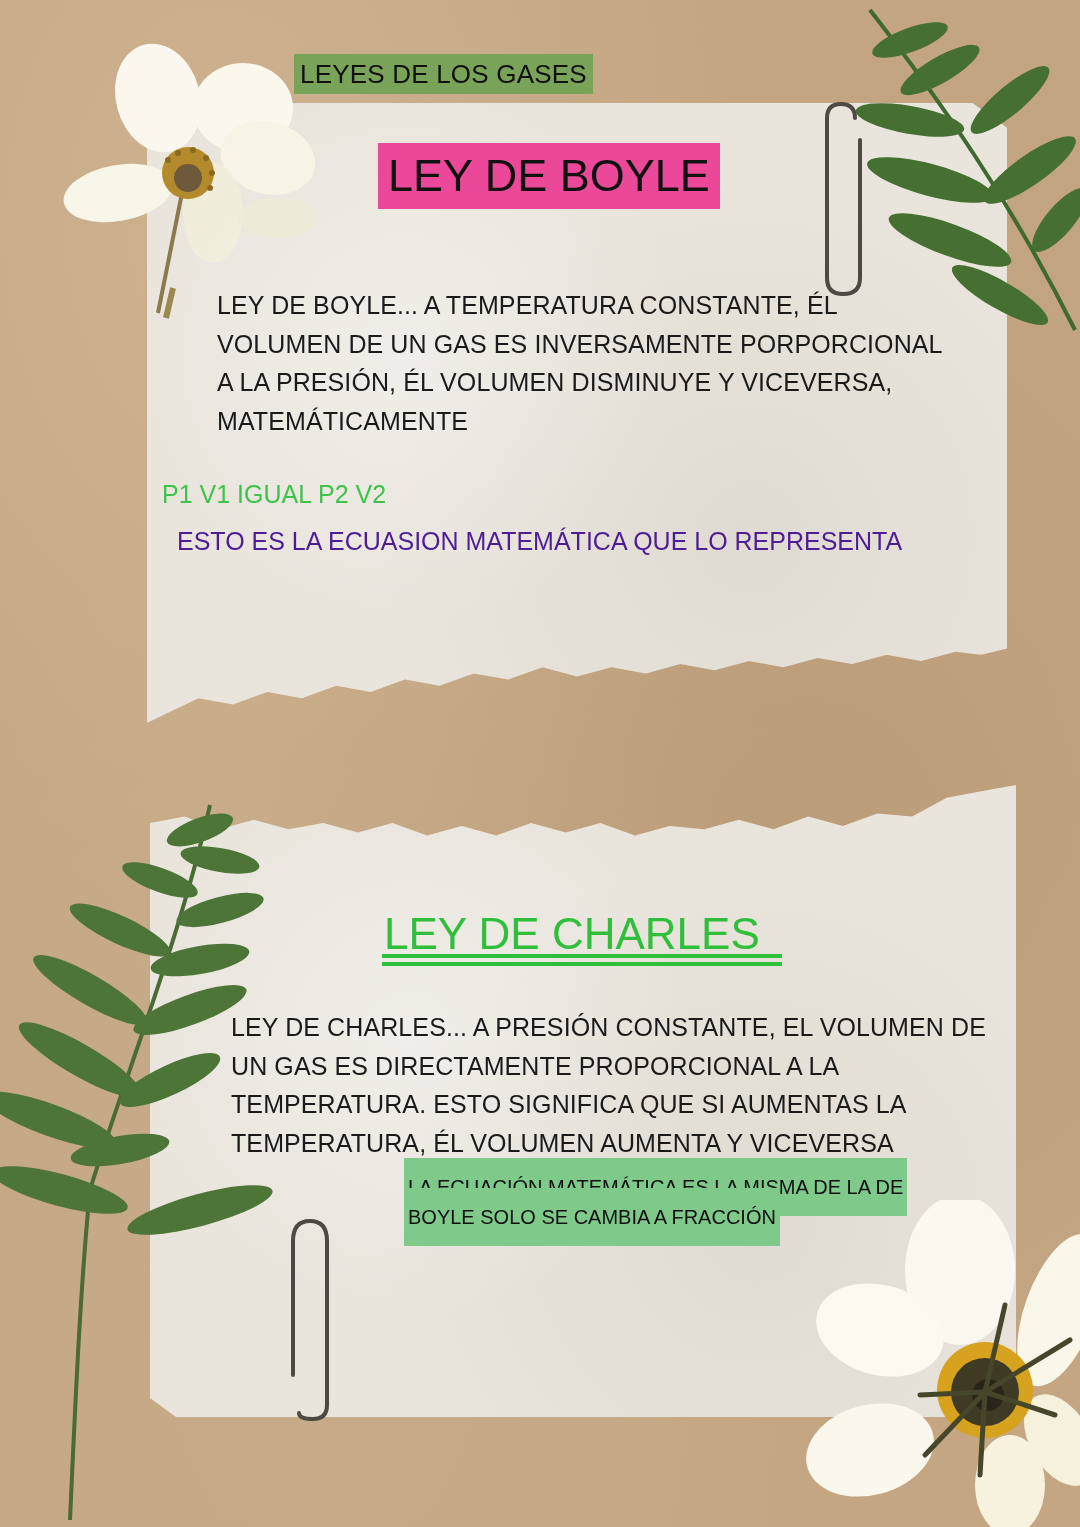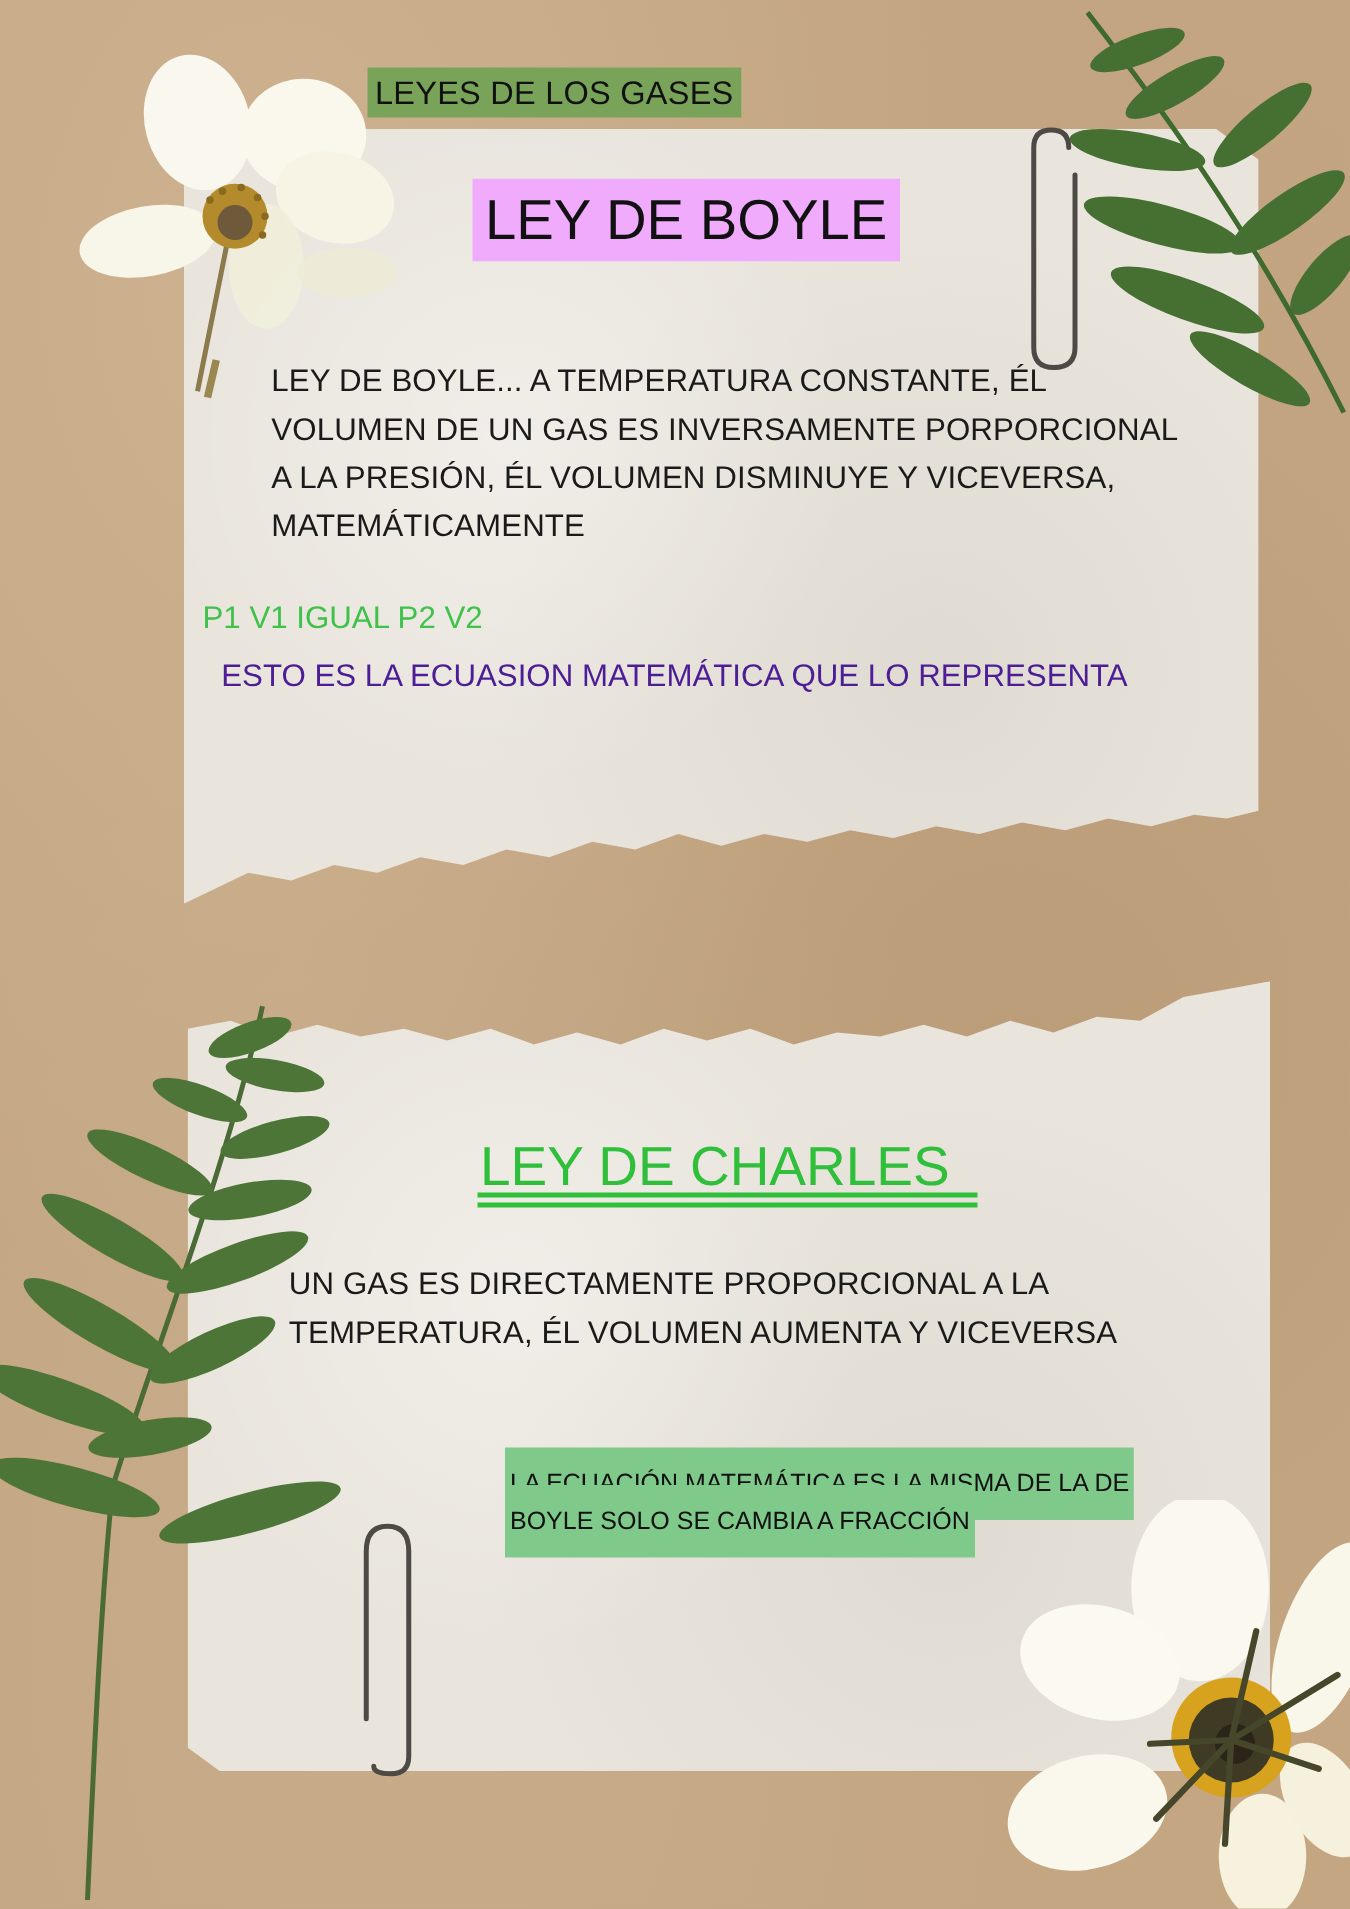--- a/index.html
+++ b/index.html
@@ -28,21 +28,21 @@
     clip-path: polygon(0 6%, 4% 5%, 8% 7%, 12% 5.5%, 16% 7%, 20% 6%, 24% 7.5%, 28% 6%, 32% 8%, 36% 6.5%, 40% 8%, 44% 6%, 48% 7.5%, 52% 6%, 56% 8%, 60% 6.5%, 64% 7%, 68% 5.5%, 72% 7%, 76% 5%, 80% 6.5%, 84% 4.5%, 88% 5%, 92% 2%, 96% 1%, 100% 0, 100% 100%, 3% 100%, 0 97%);
   }
   .title-tag {
     position: absolute; left: 294px; top: 29px; height: 40px; padding: 0 6px;
     background: #7aa35a; color: #111; font-size: 26px; line-height: 40px;
     letter-spacing: 0.2px;
     margin-top: 25px;
   }
   .boyle-heading {
     position: absolute; left: 378px; top: 143px; height: 66px; padding: 0 10px;
-    background: #f0abfc; color: #111; font-size: 45px; line-height: 66px;
+    background: #ec4899; color: #111; font-size: 45px; line-height: 66px;
   }
   .body-text {
     position: absolute; color: #1a1a1a; font-size: 25px; line-height: 38.5px;
     letter-spacing: 0.1px;
   }
   #boyle-text { left: 177px; top: 286px; width: 760px; margin-left: 40px; }
   .formula { position: absolute; left: 162px; top: 480px; color: #3fc24a; font-size: 25px; }
   .formula-desc { position: absolute; left: 177px; top: 527px; color: #4c1d95; font-size: 25px; }
   .charles-heading {
     position: absolute; left: 384px; top: 904px; width: 398px; text-align: left;
@@ -134,21 +134,23 @@
     <ellipse cx="50" cy="330" rx="70" ry="16" transform="rotate(20 50 330)"></ellipse>
     <ellipse cx="60" cy="400" rx="70" ry="16" transform="rotate(15 60 400)"></ellipse>
     <ellipse cx="200" cy="420" rx="75" ry="16" transform="rotate(-15 200 420)"></ellipse>
     <ellipse cx="120" cy="360" rx="50" ry="14" transform="rotate(-10 120 360)"></ellipse>
   </g>
 </svg>
 
 <div class="charles-heading">LEY DE CHARLES</div>
 <div class="double-underline"></div>
 <div id="charles-text" class="body-text">
+  <div>LEY DE CHARLES... A PRESIÓN CONSTANTE, EL VOLUMEN DE</div>
   <div>UN GAS ES DIRECTAMENTE PROPORCIONAL A LA</div>
+  <div>TEMPERATURA. ESTO SIGNIFICA QUE SI AUMENTAS LA</div>
   <div>TEMPERATURA, ÉL VOLUMEN AUMENTA Y VICEVERSA</div>
 </div>
 <div class="note">
   <div><span>LA ECUACIÓN MATEMÁTICA ES LA MISMA DE LA DE</span></div>
   <div><span>BOYLE SOLO SE CAMBIA A FRACCIÓN</span></div>
 </div>
 
 <svg class="clip" style="left:283px;top:1215px;" width="60" height="210" viewBox="0 0 60 210">
   <path d="M10 160 L10 26 Q10 6 27 6 Q44 6 44 26 L44 190 Q44 204 30 204 Q16 204 16 198" stroke="#4d4a45" stroke-width="4" fill="none" stroke-linecap="round"></path>
 </svg>

